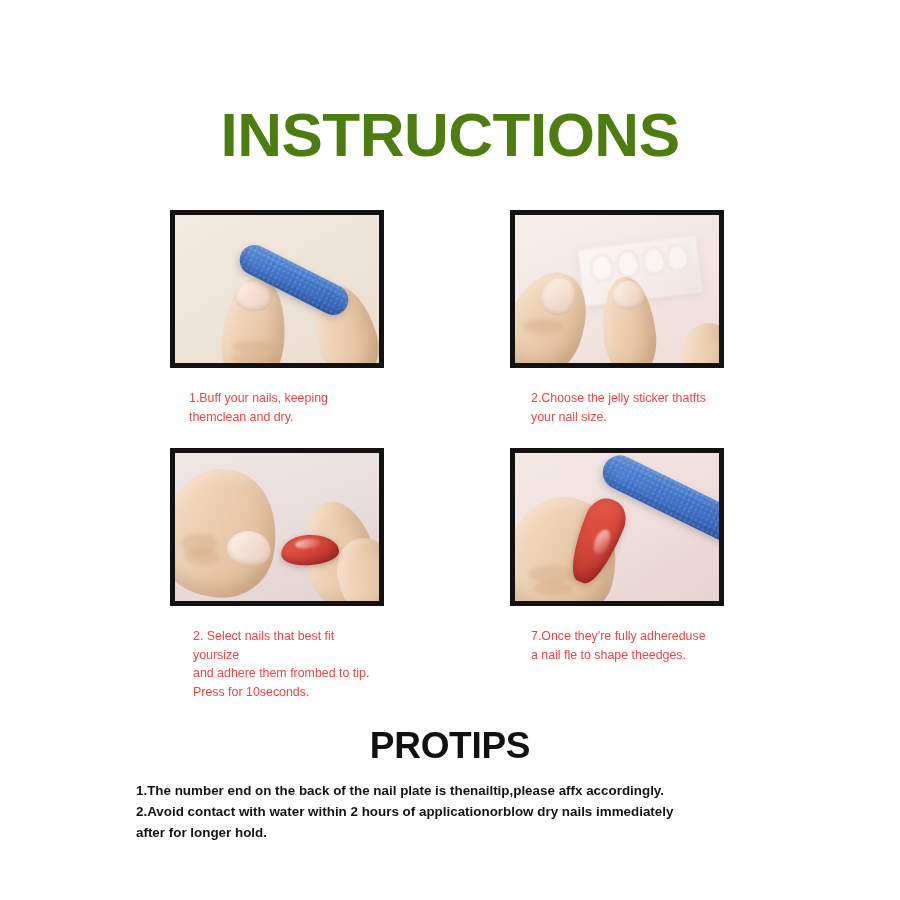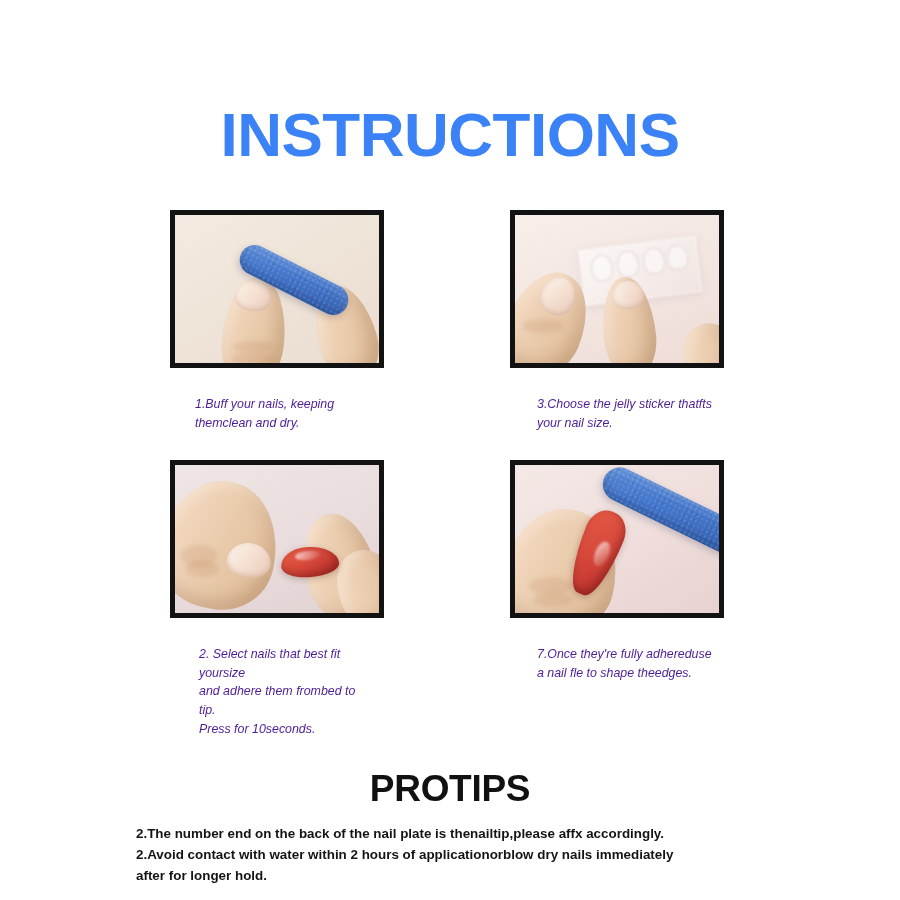--- a/index.html
+++ b/index.html
@@ -25,21 +25,21 @@
   }
 
   
   .main-title {
     margin: 0;
     padding-top: 104px;
     font-size: 62px;
     font-weight: 800;
     letter-spacing: -0.5px;
     line-height: 1;
-    color: #3b82f6;
+    color: #4d7c0f;
     text-align: center;
   }
 
   .protips-title {
     margin: 0;
     font-size: 37px;
     font-weight: 800;
     letter-spacing: -0.3px;
     line-height: 1;
     color: #111111;
@@ -67,28 +67,27 @@
     position: relative;
     background: #f0e7de;
   }
   .photo {
     position: absolute;
     inset: 0;
     overflow: hidden;
   }
 
   .caption {
-    margin: 17px;
+    margin: 11px;
     padding: 10px 0 0 8px;
     font-size: 12.4px;
     line-height: 1.52;
-    color: #4c1d95;
+    color: #ef4444;
     font-weight: 400;
     white-space: pre-line;
-    font-style: italic;
   }
   .step-2 .caption, .step-4 .caption { padding-left: 10px; }
   .step-3 .caption { padding-left: 12px; }
 
   
   .protips-body {
     width: 640px;
     margin-top: 16px;
     padding-left: 6px;
     box-sizing: border-box;
@@ -212,21 +211,21 @@
           <div class="finger" style="left:-6px; top:56px; width:76px; height:104px; transform:rotate(22deg);"></div>
           <div class="nail-natural" style="left:26px; top:62px; width:34px; height:38px; transform:rotate(22deg);"></div>
           <div class="knuckle" style="left:8px; top:104px; width:40px; height:14px;"></div>
 
           <div class="finger" style="left:88px; top:62px; width:52px; height:100px; transform:rotate(-6deg);"></div>
           <div class="nail-natural" style="left:97px; top:66px; width:32px; height:28px; transform:rotate(-6deg);"></div>
 
           <div class="finger" style="left:168px; top:108px; width:56px; height:58px; transform:rotate(-24deg);"></div>
         </div>
       </div>
-      <p class="caption">3.Choose the jelly sticker thatfts
+      <p class="caption">2.Choose the jelly sticker thatfts
 your nail size.</p>
     </div>
 
     <div class="step step-3">
       <div class="photo-frame">
         <div class="photo">
           <div class="bg-mauve"></div>
 
           <div class="finger" style="left:-14px; top:16px; width:116px; height:128px; transform:rotate(12deg);"></div>
           <div class="knuckle" style="left:6px; top:80px; width:36px; height:22px;"></div>
@@ -261,17 +260,17 @@
         </div>
       </div>
       <p class="caption">7.Once they're fully adhereduse
 a nail fle to shape theedges.</p>
     </div>
 
   </div>
 
   <h2 class="protips-title">PROTIPS</h2>
 
-  <p class="protips-body">2.The number end on the back of the nail plate is thenailtip,please affx accordingly.
+  <p class="protips-body">1.The number end on the back of the nail plate is thenailtip,please affx accordingly.
 2.Avoid contact with water within 2 hours of applicationorblow dry nails immediately
  after for longer hold.</p>
 
 </div>
 
 </body></html>

